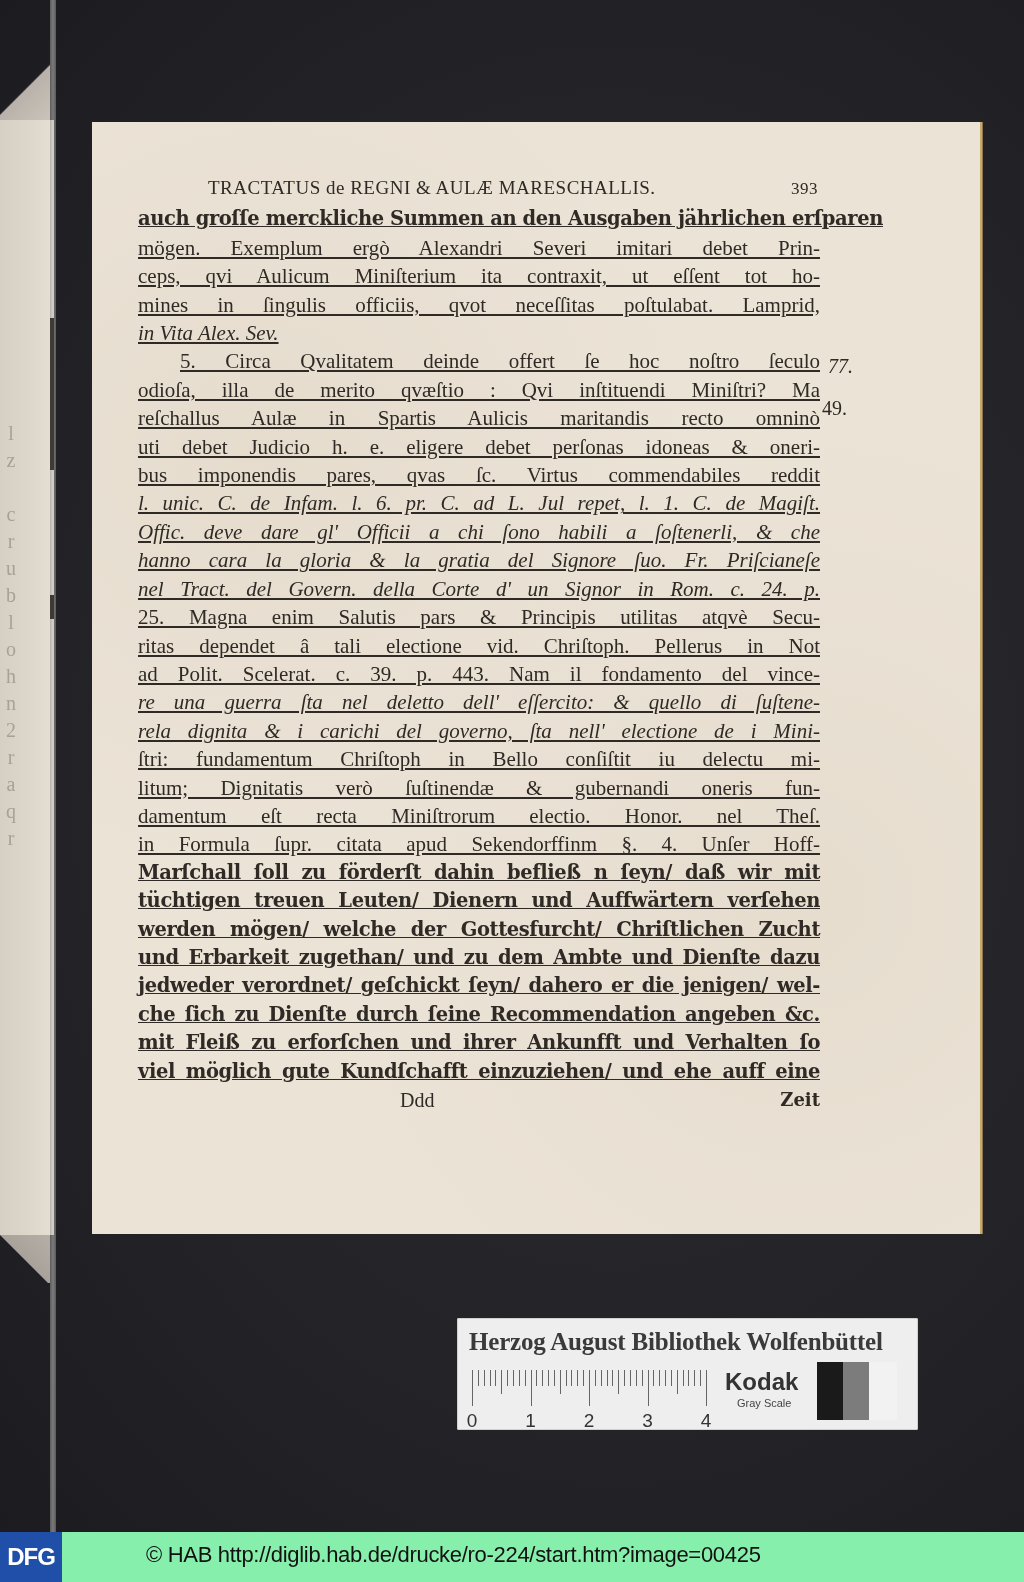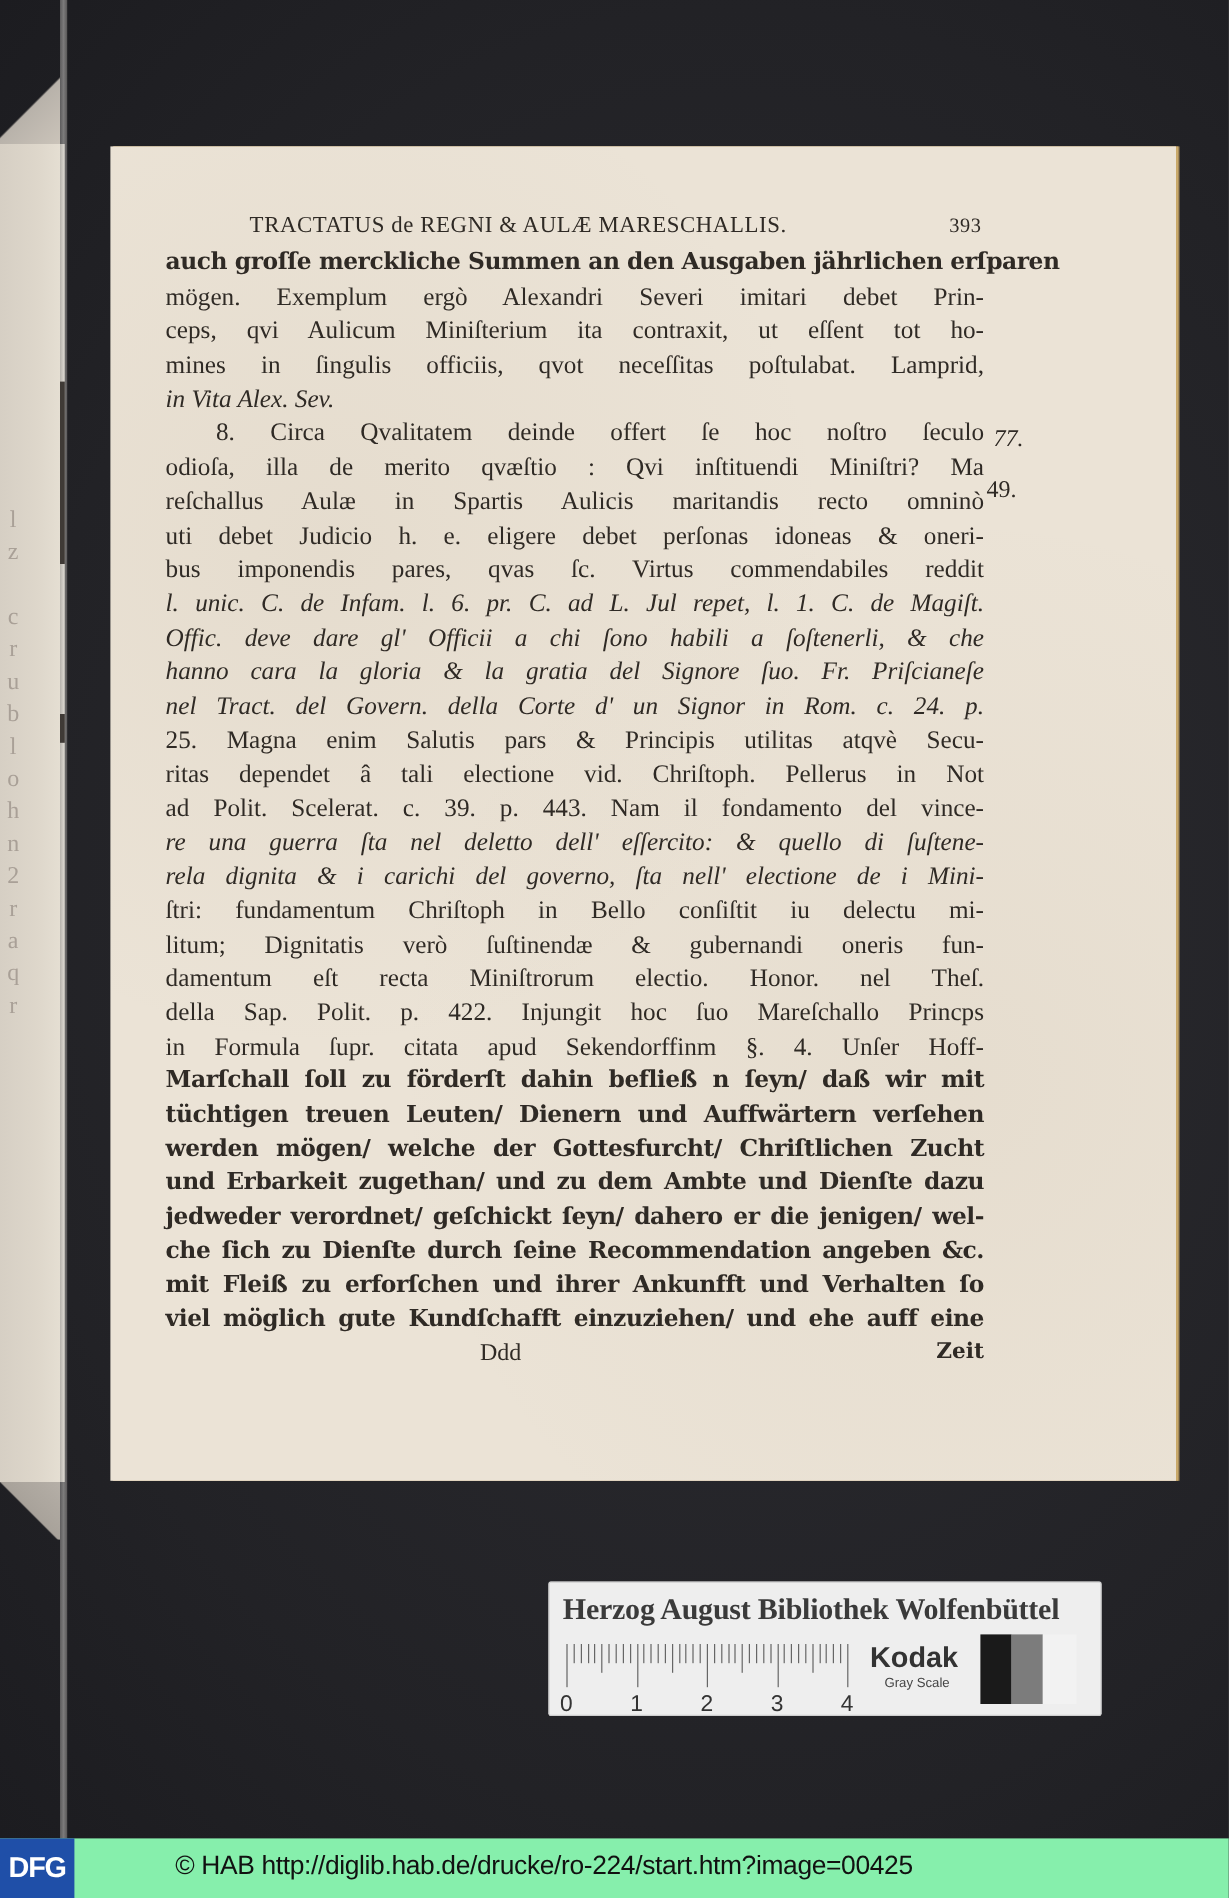--- a/index.html
+++ b/index.html
@@ -48,21 +48,21 @@
     .text-block {
       position: absolute; left: 46px; top: 52px; width: 682px;
       color: #2f2a25; font-size: 21px; line-height: 28.4px;
       text-align: justify;
     }
     .running-head {
       display: flex; justify-content: space-between; align-items: baseline;
       font-size: 19px; letter-spacing: 0.5px; margin-left: 70px; margin-bottom: 2px;
     }
     .running-head .folio { font-size: 17px; margin-right: 2px; }
-    .line { white-space: nowrap; text-align: justify; text-align-last: justify; display: block; }
+    .line { white-space: nowrap; text-align: justify; text-align-last: justify; display: block; text-decoration: underline; }
     .line.last { text-align-last: left; }
     .fraktur { font-family: "DejaVu Serif", serif; font-weight: bold; letter-spacing: -0.4px; font-size: 19.5px; }
     .it { font-style: italic; }
     .indent { padding-left: 42px; }
     .catch-row {
       display: flex; justify-content: space-between; margin-top: 0px;
       font-size: 20px; padding-left: 262px;
     }
     .catch-row .catchword { font-family: "DejaVu Serif", serif; font-weight: bold; font-size: 18px; }
     .margin-note {
@@ -146,38 +146,37 @@
       <div class="running-head">
         <span>TRACTATUS de REGNI &amp; AULÆ MARESCHALLIS.</span>
         <span class="folio">393</span>
       </div>
       <div id="lines">
           <span class="line fraktur">auch groſſe merckliche Summen an den Ausgaben jährlichen erſparen</span>
           <span class="line">mögen.   Exemplum ergò Alexandri Severi imitari debet Prin-</span>
           <span class="line">ceps, qvi Aulicum Miniſterium ita contraxit, ut eſſent tot ho-</span>
           <span class="line">mines in ſingulis officiis, qvot neceſſitas poſtulabat. Lamprid,</span>
           <span class="line it last">in Vita Alex. Sev.</span>
-          <span class="line indent">8.   Circa Qvalitatem deinde offert ſe hoc noſtro ſeculo</span>
+          <span class="line indent">5.   Circa Qvalitatem deinde offert ſe hoc noſtro ſeculo</span>
           <span class="line">odioſa, illa de merito qvæſtio :  Qvi inſtituendi Miniſtri?  Ma</span>
           <span class="line">reſchallus Aulæ in Spartis Aulicis maritandis recto omninò</span>
           <span class="line">uti debet Judicio h. e. eligere debet perſonas idoneas &amp; oneri-</span>
           <span class="line">bus imponendis pares, qvas ſc. Virtus commendabiles reddit</span>
           <span class="line it">l. unic. C. de Infam. l. 6. pr. C. ad L. Jul  repet, l. 1. C. de Magiſt.</span>
           <span class="line it">Offic.  deve dare gl' Officii a chi ſono habili a ſoſtenerli, &amp; che</span>
           <span class="line it">hanno cara la gloria &amp; la gratia del Signore ſuo. Fr. Priſcianeſe</span>
           <span class="line it">nel Tract. del Govern. della Corte d' un Signor in Rom. c. 24. p.</span>
           <span class="line">25.   Magna enim Salutis pars &amp; Principis utilitas atqvè Secu-</span>
           <span class="line">ritas dependet â tali  electione vid. Chriſtoph. Pellerus in Not</span>
           <span class="line">ad Polit. Scelerat. c. 39. p. 443.   Nam il fondamento del vince-</span>
           <span class="line it">re una guerra  ſta nel deletto dell' eſſercito:  &amp; quello di ſuſtene-</span>
           <span class="line it">rela dignita  &amp; i carichi del governo, ſta nell' electione de i Mini-</span>
           <span class="line">ſtri:  fundamentum Chriſtoph in Bello conſiſtit iu delectu mi-</span>
           <span class="line">litum;  Dignitatis verò ſuſtinendæ &amp; gubernandi oneris fun-</span>
           <span class="line">damentum eſt recta Miniſtrorum electio.  Honor.  nel Theſ.</span>
-          <span class="line">della Sap. Polit. p. 422.  Injungit hoc ſuo Mareſchallo Princps</span>
           <span class="line">in Formula ſupr. citata apud Sekendorffinm §. 4.   Unſer Hoff-</span>
           <span class="line fraktur">Marſchall ſoll zu förderſt  dahin befließ n ſeyn/ daß wir mit</span>
           <span class="line fraktur">tüchtigen treuen Leuten/ Dienern und Auffwärtern verſehen</span>
           <span class="line fraktur">werden mögen/ welche der Gottesfurcht/ Chriſtlichen Zucht</span>
           <span class="line fraktur">und Erbarkeit zugethan/ und zu dem Ambte und Dienſte dazu</span>
           <span class="line fraktur">jedweder verordnet/ geſchickt ſeyn/ dahero er die jenigen/ wel-</span>
           <span class="line fraktur">che ſich zu Dienſte durch ſeine Recommendation angeben &amp;c.</span>
           <span class="line fraktur">mit Fleiß zu erforſchen und ihrer Ankunfft und Verhalten ſo</span>
           <span class="line fraktur">viel möglich gute Kundſchafft einzuziehen/  und ehe auff eine</span>
         </div>

